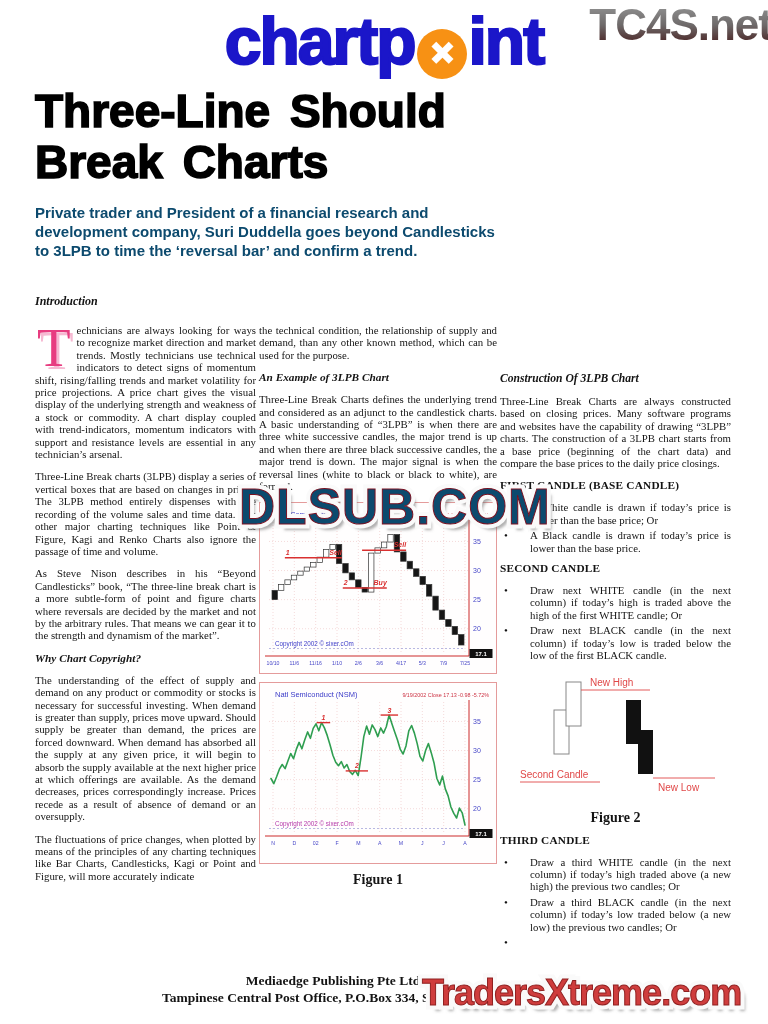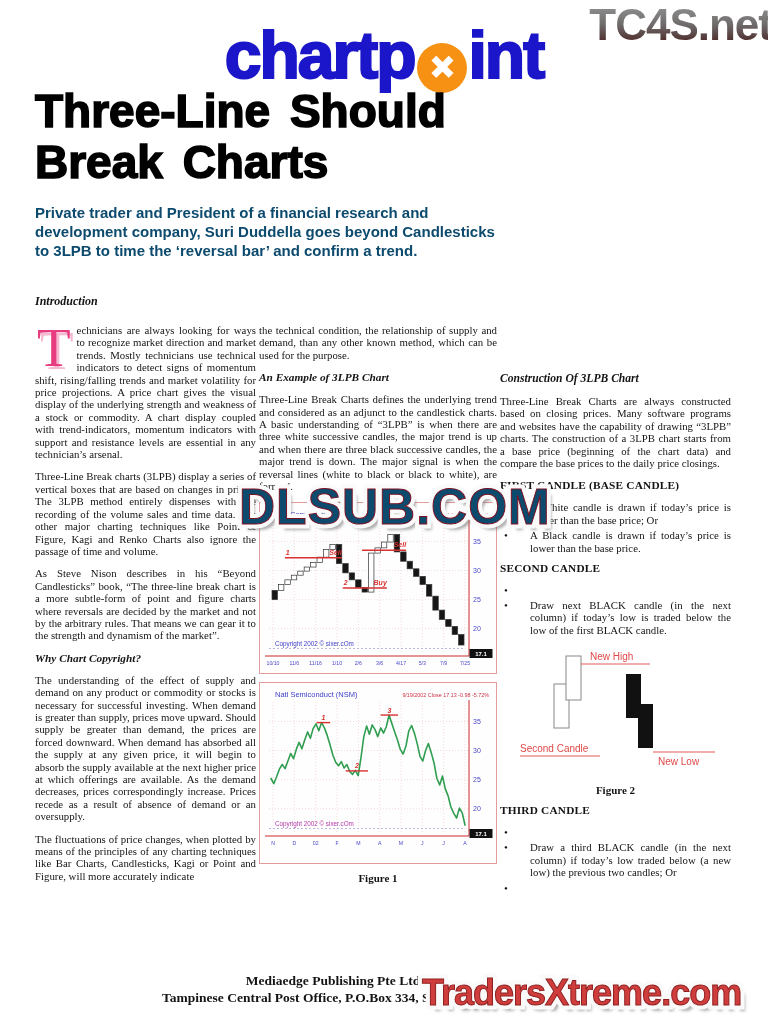--- a/index.html
+++ b/index.html
@@ -1,19 +1,19 @@
 <!DOCTYPE html>
 <html><head>
 <meta charset="utf-8">
 <style>
   html,body{margin:0;padding:0;background:#e8e8e8;}
   .page{position:relative;width:768px;height:1024px;background:#ffffff;overflow:hidden;
         font-family:"Liberation Serif",serif;color:#141414;}
   
-  .logo{position:absolute;top:16px;left:0;right:0;text-align:center;
+  .logo{position:absolute;top:2px;left:0;right:0;text-align:center;
         font-family:"Liberation Sans",sans-serif;font-weight:700;font-size:66px;line-height:78px;
         color:#1b16c9;-webkit-text-stroke:2.2px #1b16c9;letter-spacing:-2px;white-space:nowrap;}
   .logo-disc{display:inline-flex;align-items:center;justify-content:center;
         width:50px;height:50px;background:#f79114;border-radius:50%;vertical-align:1px;margin:0 2px;
         -webkit-text-stroke:0;}
   .logo-x{font-size:28px;font-weight:700;color:#fff;-webkit-text-stroke:3px #fff;line-height:1;}
   
   .wm-top{position:absolute;top:0;right:-4px;font-family:"Liberation Sans",sans-serif;
         font-weight:700;font-size:44px;line-height:50px;letter-spacing:-1px;
         background:linear-gradient(180deg,#8d8d8d 15%,#6e6a6a 50%,#4a2424 88%);
@@ -41,21 +41,21 @@
   .para{font-size:10.8px;line-height:12.4px;text-align:justify;margin:0 0 10px 0;}
   .dropcap{float:left;font-size:55px;line-height:42px;padding:3px 6px 0 2px;color:#e73d80;
         text-shadow:3px 3px 0 #f6b9d2;font-family:"Liberation Serif",serif;}
   .h-italic{font-style:italic;font-weight:600;font-size:11.3px;margin:3px 0 10px 0;}
   .h-bolditalic{font-style:italic;font-weight:700;font-size:11.6px;margin:0 0 10px 0;}
   .h-caps{font-weight:700;font-size:11.3px;letter-spacing:.2px;margin:4px 0 10px 0;}
   .bullets{margin:0 0 8px 0;}
   .bullet-row{display:flex;margin-bottom:3px;}
   .bullet-dot{width:26px;padding-left:4px;font-size:11px;flex:none;}
   .bullet-text{flex:1;font-size:10.8px;line-height:12.4px;text-align:justify;}
-  .fig-caption{text-align:center;font-weight:700;font-size:11px;margin:2px 0 8px 0;}
+  .fig-caption{text-align:center;font-weight:700;font-size:14px;margin:2px 0 8px 0;}
   .chart-wrap{margin:2px 0 4px 0;}
   
   .ct-title{font:400 7.5px "Liberation Sans",sans-serif;fill:#3c3cc8;}
   .ct-quote{font:400 5.4px "Liberation Sans",sans-serif;fill:#cc3344;}
   .ct-tick{font:400 7px "Liberation Sans",sans-serif;fill:#4848c8;}
   .ct-xlab{font:400 5.2px "Liberation Sans",sans-serif;fill:#4848c8;}
   .ct-sig{font:italic 700 7px "Liberation Sans",sans-serif;fill:#d93030;}
   .ct-copy-blue{font:400 6.3px "Liberation Sans",sans-serif;fill:#3c3cc8;}
   .ct-copy-mag{font:400 6.3px "Liberation Sans",sans-serif;fill:#b437a8;}
   .ct-tag{font:700 6px "Liberation Sans",sans-serif;fill:#fff;}
@@ -233,20 +233,21 @@
           </div>
           <div class="bullet-row">
             <span class="bullet-dot">•</span>
             <span class="bullet-text">A Black candle is drawn if today’s price is lower than the base price.</span>
           </div>
         </div>
         <div class="h-caps">SECOND CANDLE</div>
         <div class="bullets">
           <div class="bullet-row">
             <span class="bullet-dot">•</span>
+            <span class="bullet-text">Draw next WHITE candle (in the next column) if today’s high is traded above the high of the first WHITE candle; Or</span>
           </div>
           <div class="bullet-row">
             <span class="bullet-dot">•</span>
             <span class="bullet-text">Draw next BLACK candle (in the next column) if today’s low is traded below the low of the first BLACK candle.</span>
           </div>
         </div>
         <div class="chart-wrap"><svg viewBox="0 0 231 132" width="231" height="132">
             <rect x="54" y="40" width="15" height="44" fill="#fff" stroke="#888" stroke-width="1"></rect>
             <rect x="66" y="12" width="15" height="44" fill="#fff" stroke="#888" stroke-width="1"></rect>
             <rect x="126" y="30" width="15" height="44" fill="#111"></rect>
@@ -256,20 +257,21 @@
             <line x1="153" y1="108" x2="215" y2="108" stroke="#e04848" stroke-width="0.9"></line>
             <text x="90" y="16" class="fig2-label">New High</text>
             <text x="20" y="108" class="fig2-label">Second Candle</text>
             <text x="158" y="121" class="fig2-label">New Low</text>
           </svg></div>
         <div class="fig-caption">Figure 2</div>
         <div class="h-caps">THIRD CANDLE</div>
         <div class="bullets">
           <div class="bullet-row">
             <span class="bullet-dot">•</span>
+            <span class="bullet-text">Draw a third WHITE candle (in the next column) if today’s high traded above (a new high) the previous two candles; Or</span>
           </div>
           <div class="bullet-row">
             <span class="bullet-dot">•</span>
             <span class="bullet-text">Draw a third BLACK candle (in the next column) if today’s low traded below (a new low) the previous two candles; Or</span>
           </div>
           <div class="bullet-row">
             <span class="bullet-dot">•</span>
           </div>
         </div>
       </div>

